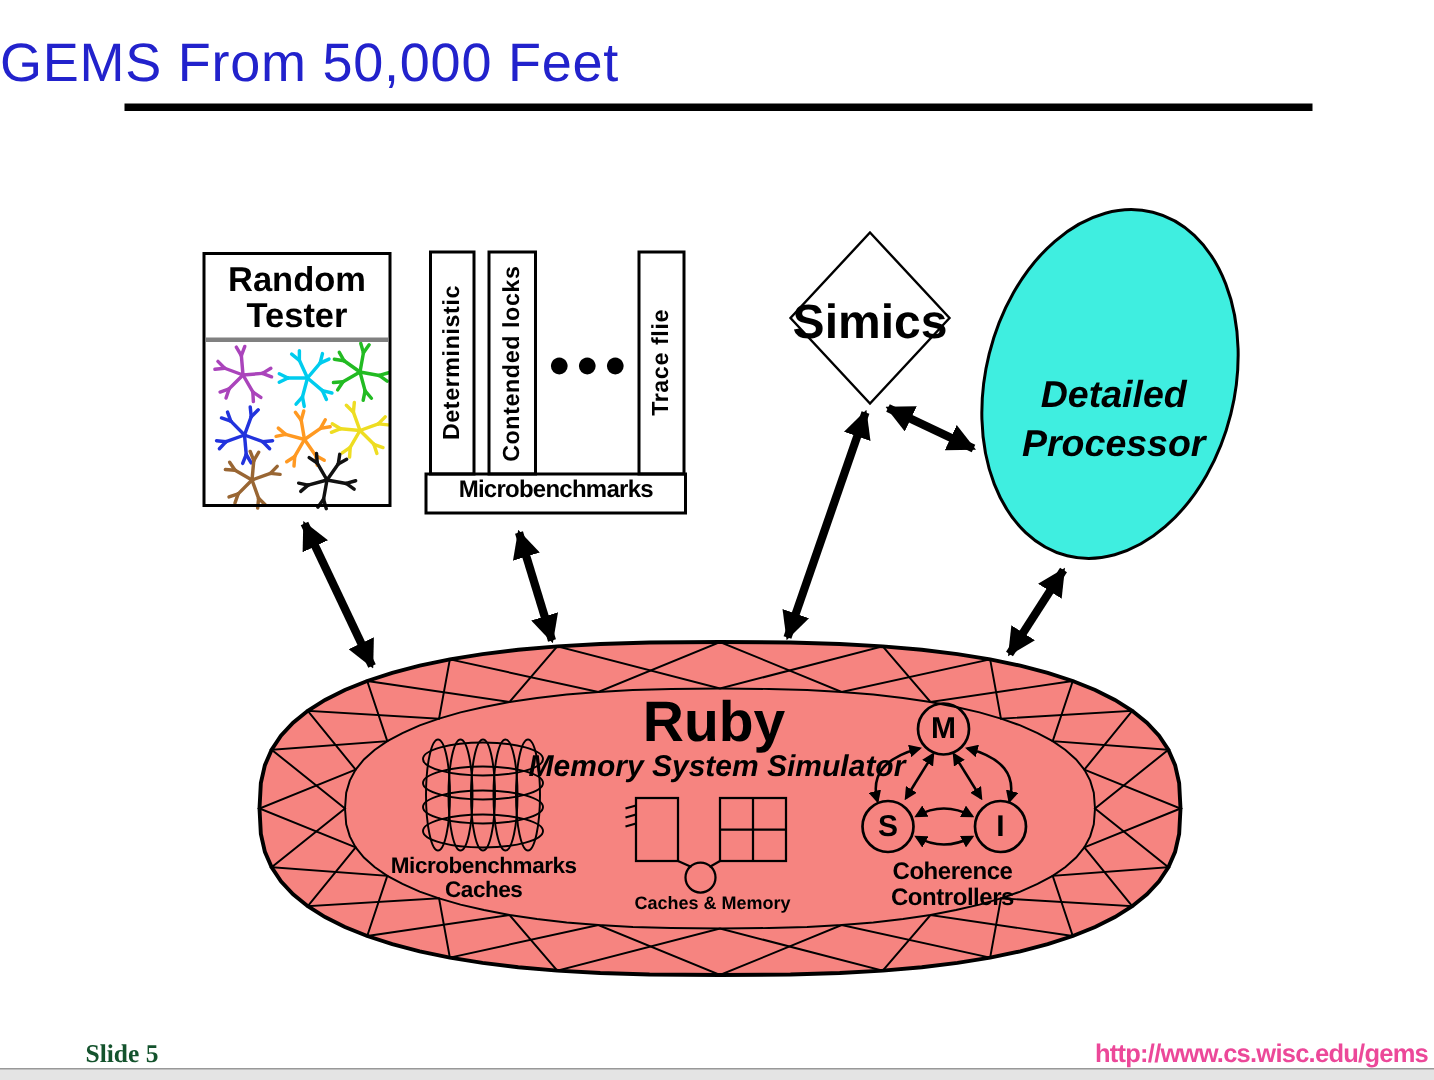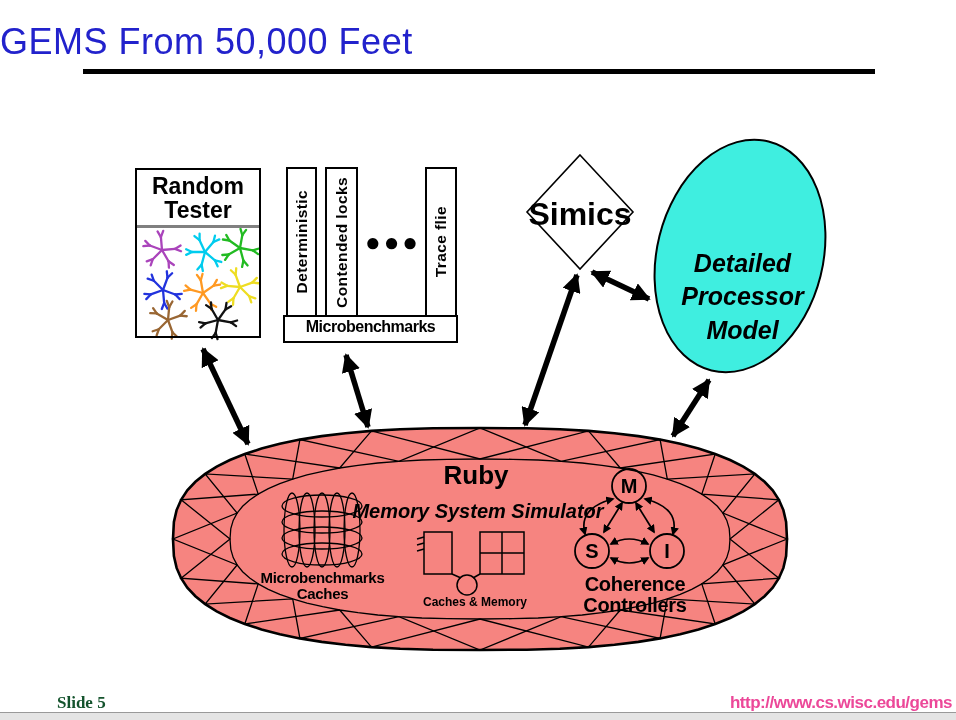--- a/index.html
+++ b/index.html
@@ -259,32 +259,31 @@
   </div>
   <div class="lbl" style="left:358px;top:229px;width:70px;font-size:26px;letter-spacing:3px;">●●●</div>
   <div class="box" style="left:283px;top:315px;width:175px;height:28px;"></div>
   <div class="lbl" style="left:283px;top:319px;width:175px;font-size:16px;letter-spacing:-0.5px;">Microbenchmarks</div>
 
   <div class="lbl" style="left:520px;top:198px;width:120px;font-size:32px;">Simics</div>
 
   <div class="lbl italic" style="left:655px;top:247px;width:175px;font-size:25px;line-height:1.33;">
     <div>Detailed</div>
     <div>Processor</div>
-    <div>Model</div>
-  </div>
-
-  <div class="lbl" style="left:376px;top:462px;width:200px;font-size:26px;">Ruby</div>
+  </div>
+
+  <div class="lbl" style="left:376px;top:462px;width:200px;font-size:38px;">Ruby</div>
   <div class="lbl italic" style="left:350px;top:501px;width:256px;font-size:20px;">Memory System Simulator</div>
 
   <div class="lbl" style="left:250px;top:570px;width:145px;font-size:15px;letter-spacing:-0.3px;">
     <div>Microbenchmarks</div>
     <div>Caches</div>
   </div>
   <div class="lbl" style="left:394px;top:596px;width:162px;font-size:12px;">Caches &amp; Memory</div>
-  <div class="lbl" style="left:573px;top:574px;width:124px;font-size:20px;letter-spacing:-0.3px;">
+  <div class="lbl" style="left:573px;top:574px;width:124px;font-size:16px;letter-spacing:-0.3px;">
     <div>Coherence</div>
     <div>Controllers</div>
   </div>
   <div class="lbl" style="left:613px;top:476px;width:32px;font-size:20px;">M</div>
   <div class="lbl" style="left:576px;top:541px;width:32px;font-size:20px;">S</div>
   <div class="lbl" style="left:651px;top:541px;width:32px;font-size:20px;">I</div>
 
   <div class="footer-left">Slide 5</div>
   <div class="footer-right">http://www.cs.wisc.edu/gems</div>
   <div class="footer-strip"></div>

